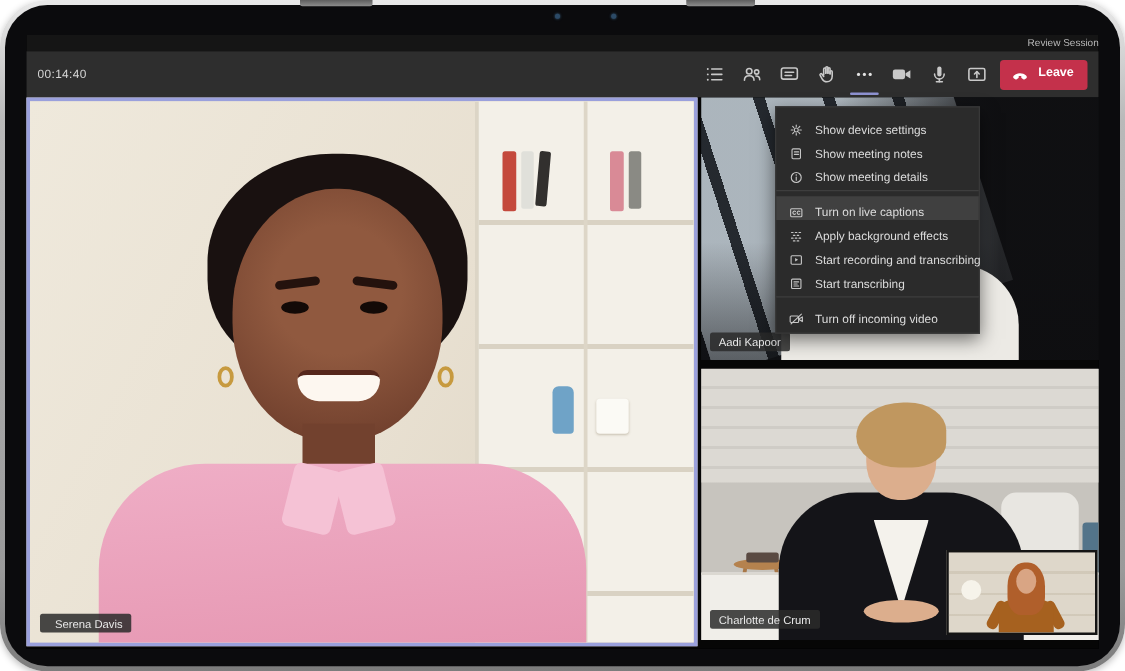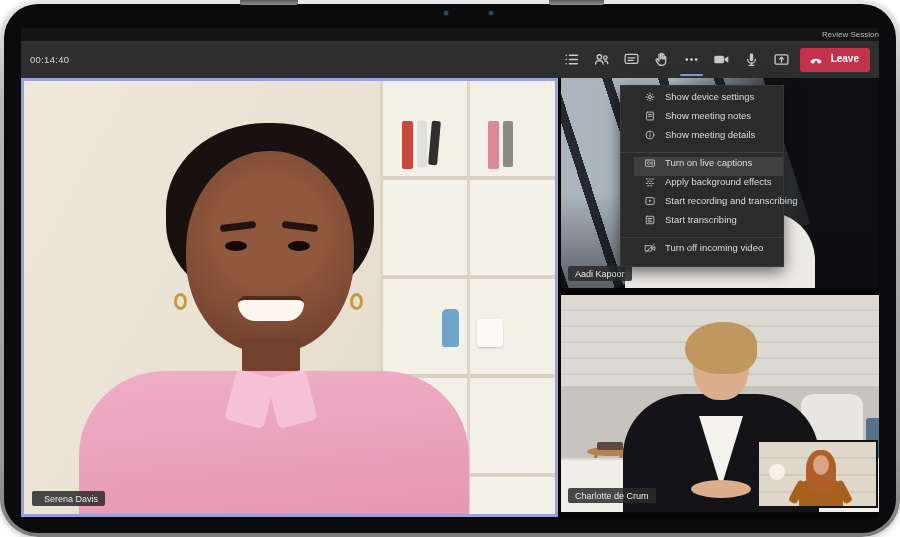--- a/index.html
+++ b/index.html
@@ -95,22 +95,22 @@
     border:2px solid #141414;z-index:7;overflow:hidden;cursor:pointer;}
   .pip-shelf{inset:0;background:repeating-linear-gradient(180deg,transparent 0 15px,#c9c0ae 15px 17px);opacity:.6;}
   .pip-lamp{left:10px;top:22px;width:16px;height:16px;background:#f6f3ea;border-radius:50%;}
   .pip-top{left:40px;bottom:0;width:44px;height:26px;background:#a6611f;border-radius:10px 10px 0 0;}
   .pip-arm{width:9px;height:24px;background:#a6611f;bottom:2px;border-radius:4px;}
   .pip-hair{left:47px;top:8px;width:30px;height:42px;background:#b05f2b;border-radius:45% 45% 35% 35%;}
   .pip-face{left:54px;top:13px;width:16px;height:20px;background:#d9a584;border-radius:50%;}
   
   .menu{position:absolute;left:599px;top:57px;width:164px;background:#2b2b2b;z-index:100;
     padding:5px 0;box-shadow:0 5px 14px rgba(0,0,0,.55);border:1px solid #383838;}
-  .menu-item{display:flex;align-items:flex-start;gap:9px;height:19px;padding:0 10px;
-    color:#dcdcdc;font-size:9.5px;cursor:pointer;white-space:nowrap;margin-left:13px;}
+  .menu-item{display:flex;align-items:flex-end;gap:9px;height:19px;padding:0 10px;
+    color:#dcdcdc;font-size:9.5px;cursor:pointer;white-space:nowrap;}
   .menu-item.active{background:#404040;}
   .menu-item .mi{width:12px;height:12px;flex:0 0 12px;display:flex;align-items:center;}
   .menu-item svg{width:12px;height:12px;}
   .menu-div{height:1px;background:#3e3e3e;margin:4px 0;}
 </style>
 </head>
 <body>
 
 <div class="device">
   <div class="frame-outer"></div>

